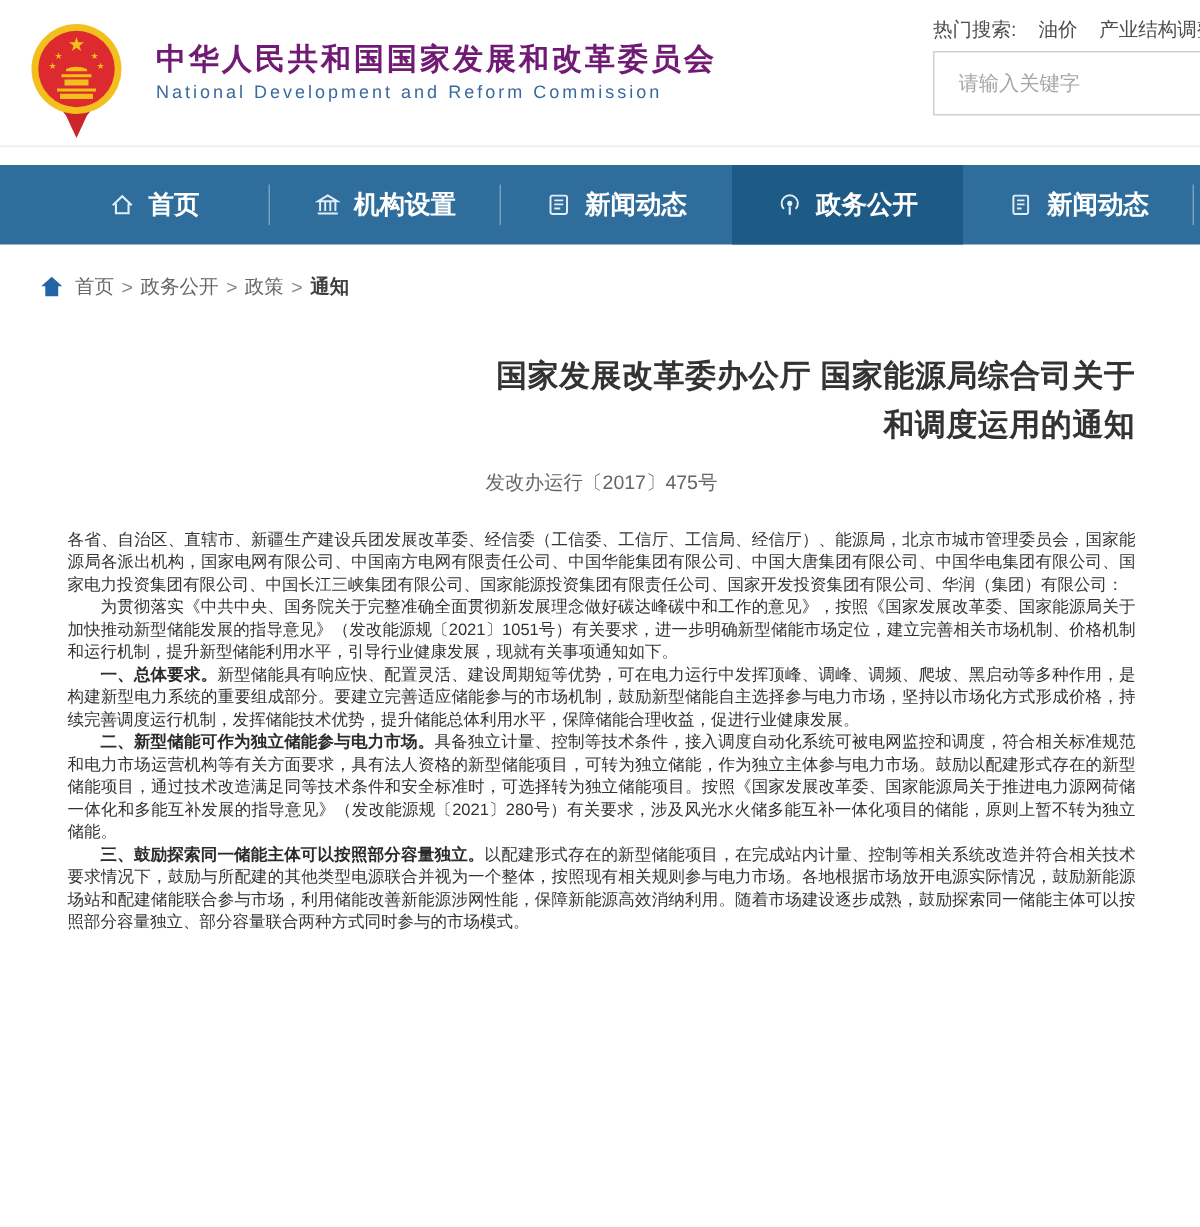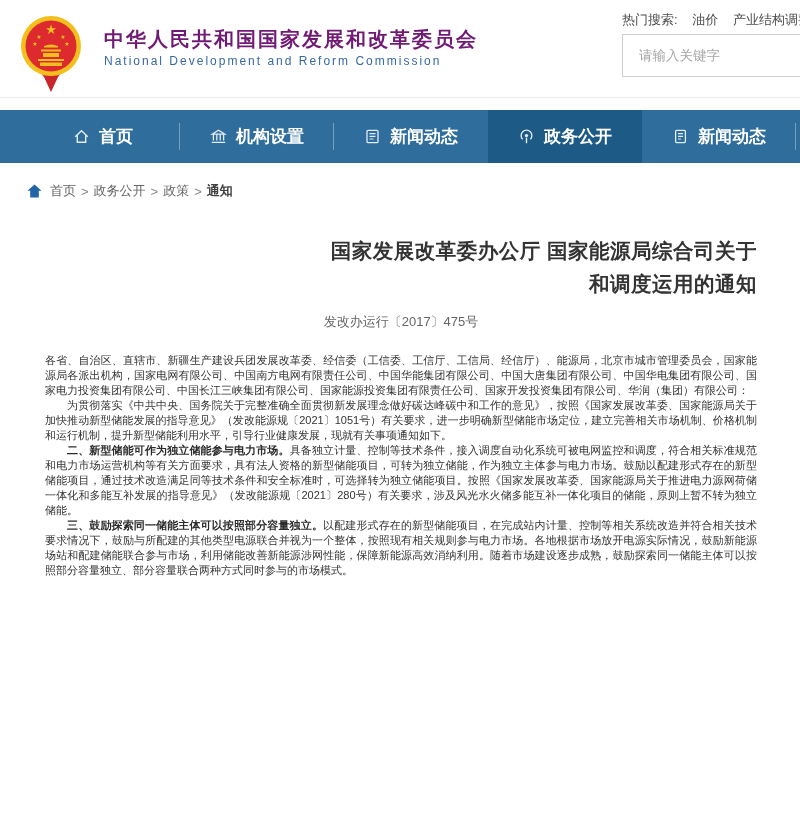--- a/index.html
+++ b/index.html
@@ -141,16 +141,17 @@
 <div class="article">
   <div class="doc-title">
     <span style="display:block">国家发展改革委办公厅 国家能源局综合司关于</span>
     <span style="display:block">和调度运用的通知</span>
   </div>
   <div class="doc-number">发改办运行〔2017〕475号</div>
 
   <div class="body-text">
     <p class="no-indent"><b></b><span>各省、自治区、直辖市、新疆生产建设兵团发展改革委、经信委（工信委、工信厅、工信局、经信厅）、能源局，北京市城市管理委员会，国家能源局各派出机构，国家电网有限公司、中国南方电网有限责任公司、中国华能集团有限公司、中国大唐集团有限公司、中国华电集团有限公司、国家电力投资集团有限公司、中国长江三峡集团有限公司、国家能源投资集团有限责任公司、国家开发投资集团有限公司、华润（集团）有限公司：</span></p>
     <p><b></b><span>为贯彻落实《中共中央、国务院关于完整准确全面贯彻新发展理念做好碳达峰碳中和工作的意见》，按照《国家发展改革委、国家能源局关于加快推动新型储能发展的指导意见》（发改能源规〔2021〕1051号）有关要求，进一步明确新型储能市场定位，建立完善相关市场机制、价格机制和运行机制，提升新型储能利用水平，引导行业健康发展，现就有关事项通知如下。</span></p>
+    <p><b>一、总体要求。</b><span>新型储能具有响应快、配置灵活、建设周期短等优势，可在电力运行中发挥顶峰、调峰、调频、爬坡、黑启动等多种作用，是构建新型电力系统的重要组成部分。要建立完善适应储能参与的市场机制，鼓励新型储能自主选择参与电力市场，坚持以市场化方式形成价格，持续完善调度运行机制，发挥储能技术优势，提升储能总体利用水平，保障储能合理收益，促进行业健康发展。</span></p>
     <p><b>二、新型储能可作为独立储能参与电力市场。</b><span>具备独立计量、控制等技术条件，接入调度自动化系统可被电网监控和调度，符合相关标准规范和电力市场运营机构等有关方面要求，具有法人资格的新型储能项目，可转为独立储能，作为独立主体参与电力市场。鼓励以配建形式存在的新型储能项目，通过技术改造满足同等技术条件和安全标准时，可选择转为独立储能项目。按照《国家发展改革委、国家能源局关于推进电力源网荷储一体化和多能互补发展的指导意见》（发改能源规〔2021〕280号）有关要求，涉及风光水火储多能互补一体化项目的储能，原则上暂不转为独立储能。</span></p>
     <p><b>三、鼓励探索同一储能主体可以按照部分容量独立。</b><span>以配建形式存在的新型储能项目，在完成站内计量、控制等相关系统改造并符合相关技术要求情况下，鼓励与所配建的其他类型电源联合并视为一个整体，按照现有相关规则参与电力市场。各地根据市场放开电源实际情况，鼓励新能源场站和配建储能联合参与市场，利用储能改善新能源涉网性能，保障新能源高效消纳利用。随着市场建设逐步成熟，鼓励探索同一储能主体可以按照部分容量独立、部分容量联合两种方式同时参与的市场模式。</span></p>
   </div>
 </div>
 
 </body></html>

